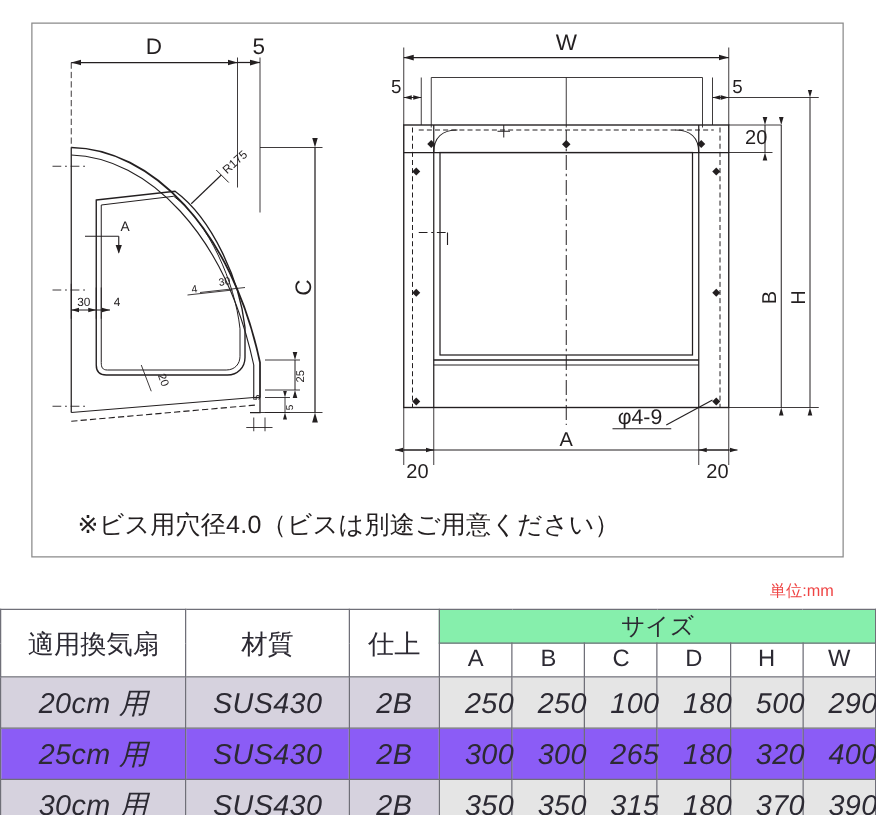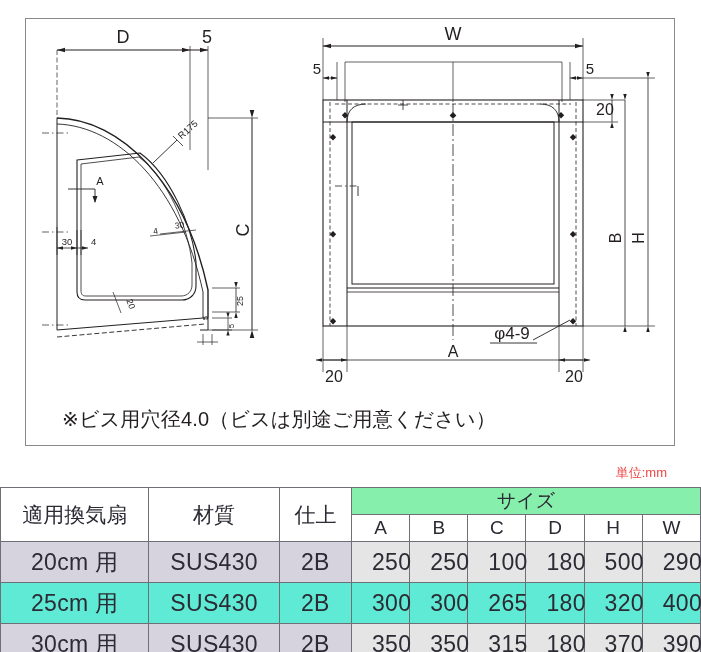--- a/index.html
+++ b/index.html
@@ -93,24 +93,25 @@
     font-size: 19px;
     height: 26px;
     padding: 0;
     background: #ffffff;
   }
   #spec-table tbody td {
     font-size: 23px;
     height: 40px;
     padding: 0 20px;
     letter-spacing: 0.3px;
+    font-style: italic;
   }
   #spec-table tbody tr.shaded td.label-cell { background: #d6d2de; }
   #spec-table tbody tr.shaded td.size-cell  { background: #e5e5e5; }
-  #spec-table tbody tr.plain td { background: #5eead4; }
+  #spec-table tbody tr.plain td { background: #8b5cf6; }
 
   .col-fan   { width: 148px; }
   .col-mat   { width: 130px; }
   .col-fin   { width: 72px; }
   .col-size  { width: 58px; }
 
   
   .dimtext { font-family: "Liberation Sans", "DejaVu Sans", sans-serif; fill: #231f20; }
 </style>
 </head>

